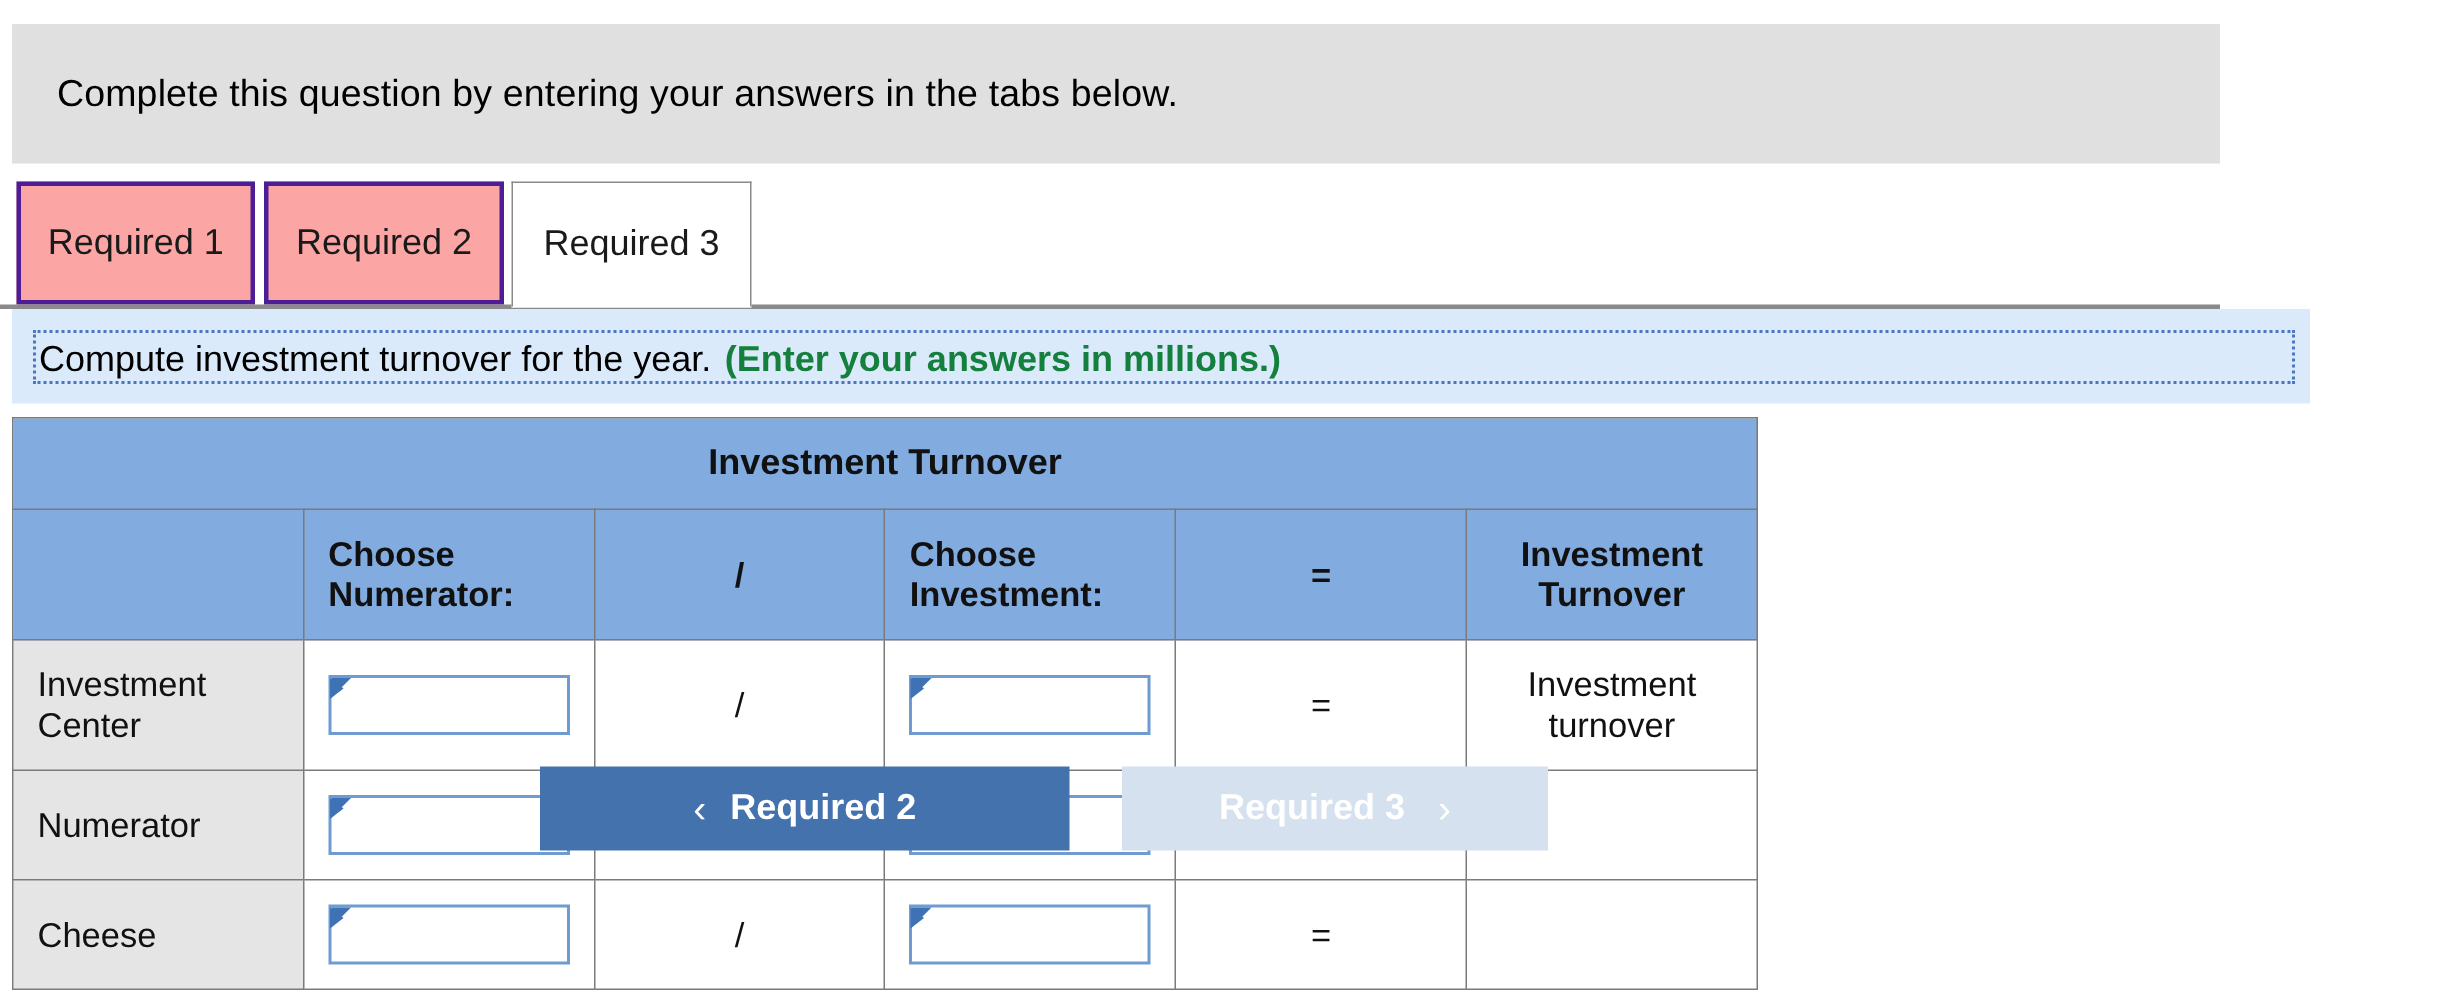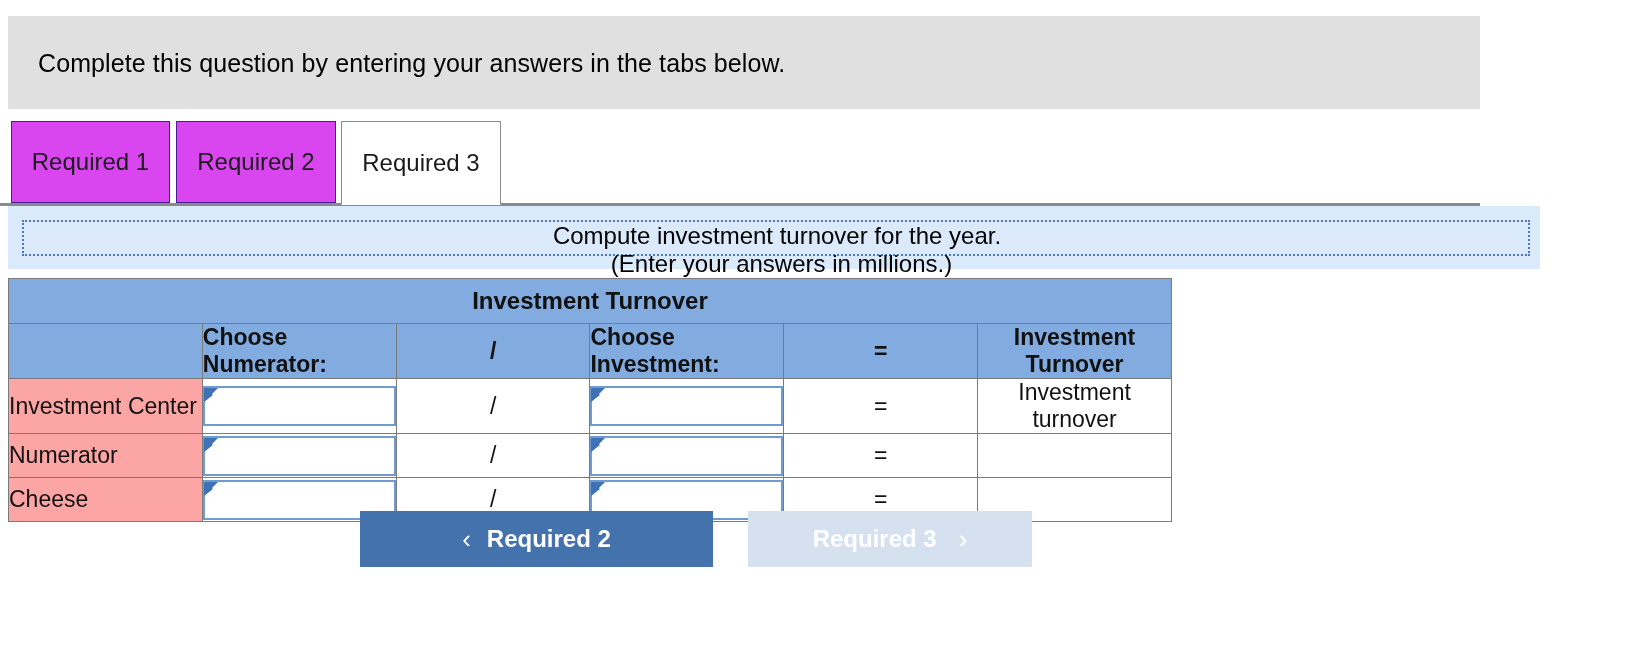--- a/index.html
+++ b/index.html
@@ -45,22 +45,22 @@
     left: 0;
     top: 121px;
     width: 1632px;
     height: 84px;
   }
   .tab {
     position: absolute;
     top: 0;
     height: 82px;
     box-sizing: border-box;
-    border: 1px solid #4c1d95;
-    background: #d946ef;
+    border: 3px solid #4c1d95;
+    background: #fca5a5;
     display: flex;
     align-items: center;
     justify-content: center;
     font-size: 24px;
     color: #1a1a1a;
     cursor: pointer;
     user-select: none;
   }
   .tab.active {
     background: #ffffff;
@@ -95,50 +95,50 @@
   }
   .instruction-inner {
     position: absolute;
     left: 14px;
     top: 14px;
     right: 10px;
     height: 36px;
     border: 2px dotted #4a77bd;
     box-sizing: border-box;
     display: flex;
-    align-items: center;
+    align-items: flex-end;
     padding-left: 2px;
-    flex-direction: column;
   }
   .instr-main {
     font-size: 24px;
     color: #000000;
     white-space: nowrap;
   }
   .instr-note {
     font-size: 24px;
-    color: #000000;
+    color: #15803d;
     white-space: nowrap;
     margin-left: 9px;
+    font-weight: bold;
   }
 
   
   .turnover-table {
     position: absolute;
     left: 8px;
     top: 278px;
     border-collapse: collapse;
     table-layout: fixed;
     width: 1164px;
     background: #ffffff;
   }
   .turnover-table th,
   .turnover-table td {
     border: 1px solid #7b7b7b;
-    padding: 0;
+    padding: 16px;
     height: 44px;
     font-size: 23px;
     box-sizing: border-box;
   }
   .turnover-table th {
     background: #82abdf;
     color: #111111;
     font-weight: bold;
   }
   .title-row th {
@@ -151,21 +151,21 @@
   .hdr-slash     { width: 55px;  text-align: center; }
   .hdr-denom     { width: 291px; text-align: left; padding-left: 10px; }
   .hdr-eq        { width: 60px;  text-align: center; }
   .hdr-result    { width: 273px; text-align: center; }
 
   .row-label {
     text-align: left;
     padding-left: 8px;
     font-size: 23px;
     color: #111111;
-    background: #fca5a5;
+    background: #e5e5e5;
     font-weight: normal;
   }
   .op-cell {
     text-align: center;
     font-size: 23px;
     color: #111111;
     background: #ffffff;
   }
   .result-cell {
     text-align: center;

